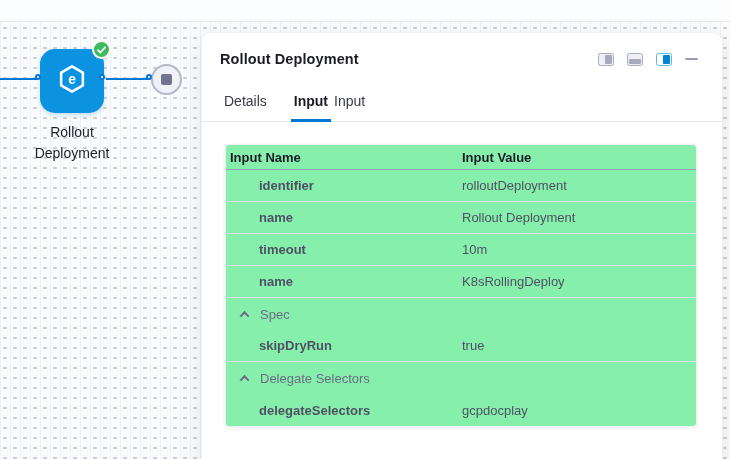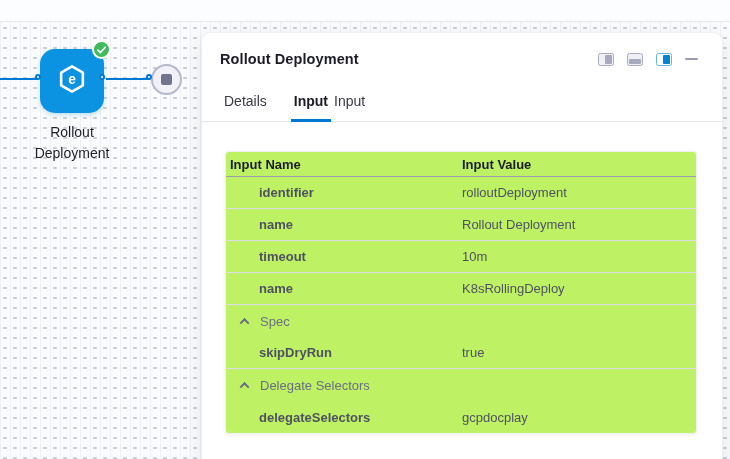--- a/index.html
+++ b/index.html
@@ -86,22 +86,22 @@
     display: flex; margin-top: 26px; padding-left: 19px;
     border-bottom: 1px solid #e4e6ec;
   }
   .tab {
     font-size: 14px; color: #383946; padding: 0 3px 10px; cursor: pointer;
     border-bottom: 3px solid transparent; margin-bottom: -1px;
   }
   .tab.active { color: #1b1b26; font-weight: 700; border-bottom-color: #0278d5; margin-left: 21px; }
 
   .card {
-    margin: 29px 25px 0 23px;
-    border: 1px solid #eef0f5; border-radius: 4px; background: #bef264;
+    margin: 22px 25px 0 23px;
+    border: 1px solid #eef0f5; border-radius: 4px; background: #86efac;
     box-shadow: 0 1px 4px rgba(40,41,61,0.07);
     overflow: hidden;
   }
   .thead {
     display: grid; grid-template-columns: 236px 1fr; align-items: center;
     height: 25px; border-bottom: 1px solid #9b9db2;
   }
   .th { font-size: 13px; font-weight: 700; color: #1c1c28; }
   .th:first-child { padding-left: 4px; }
   .trow { height: 32px; }

